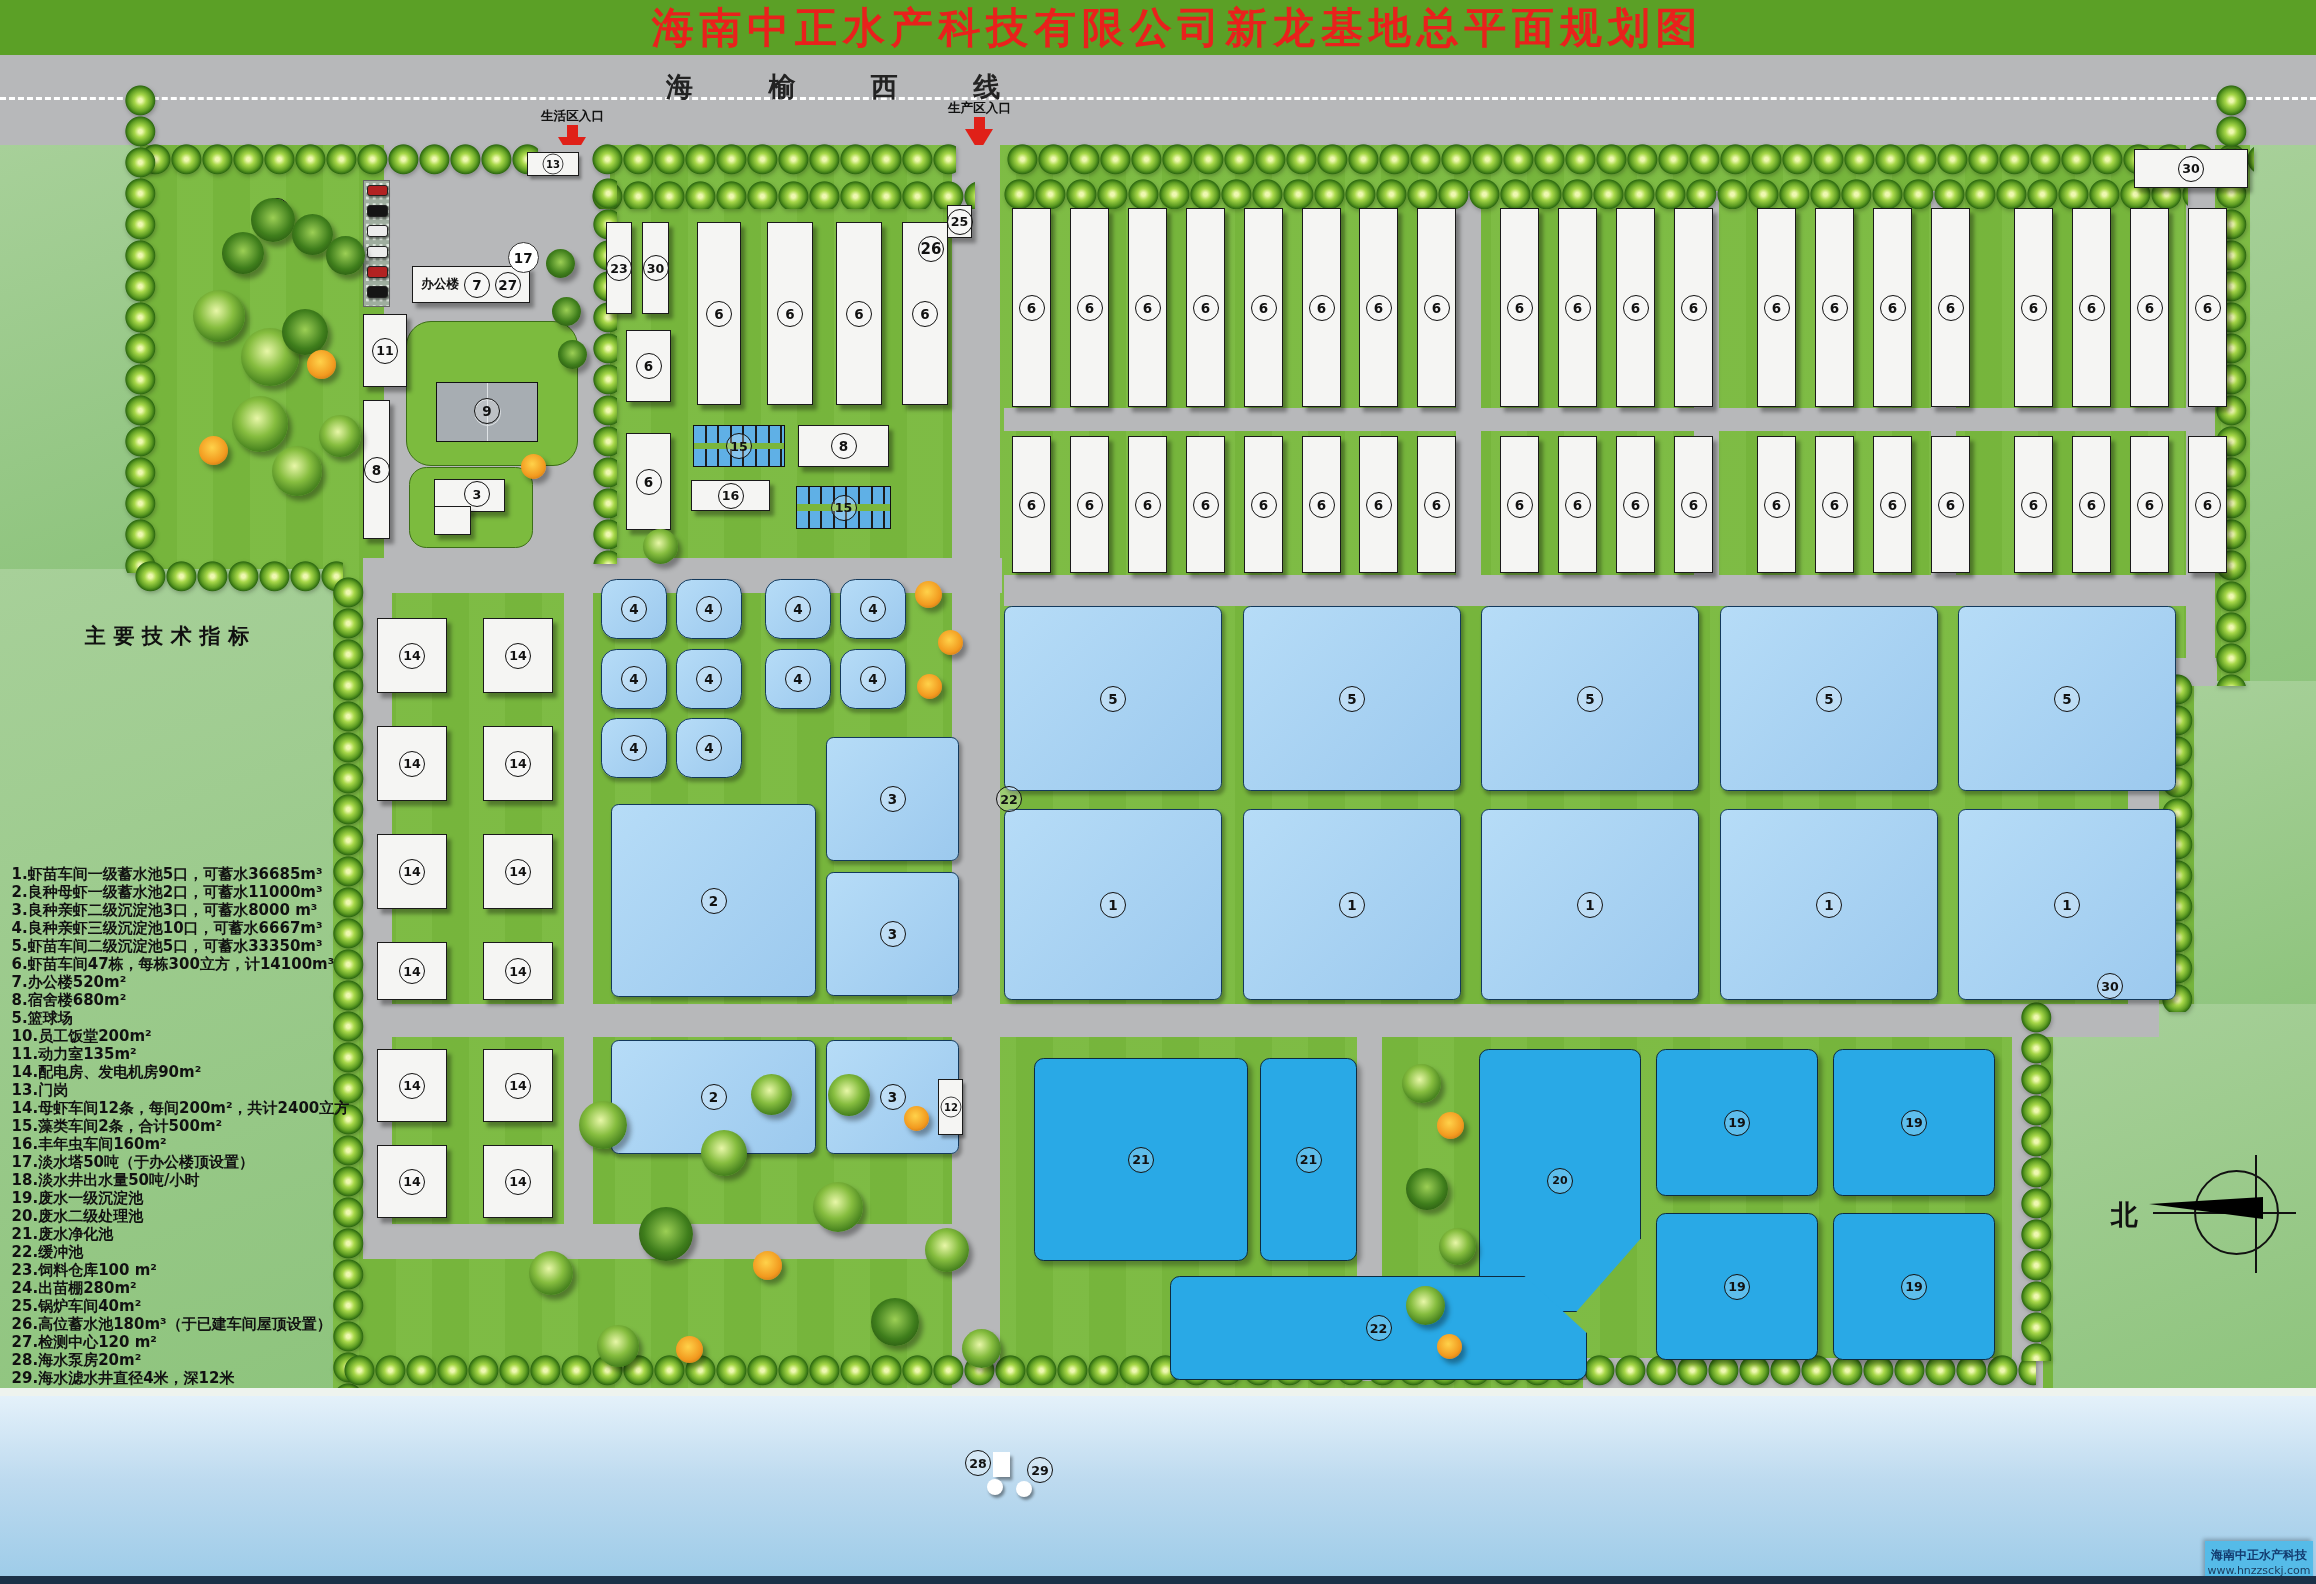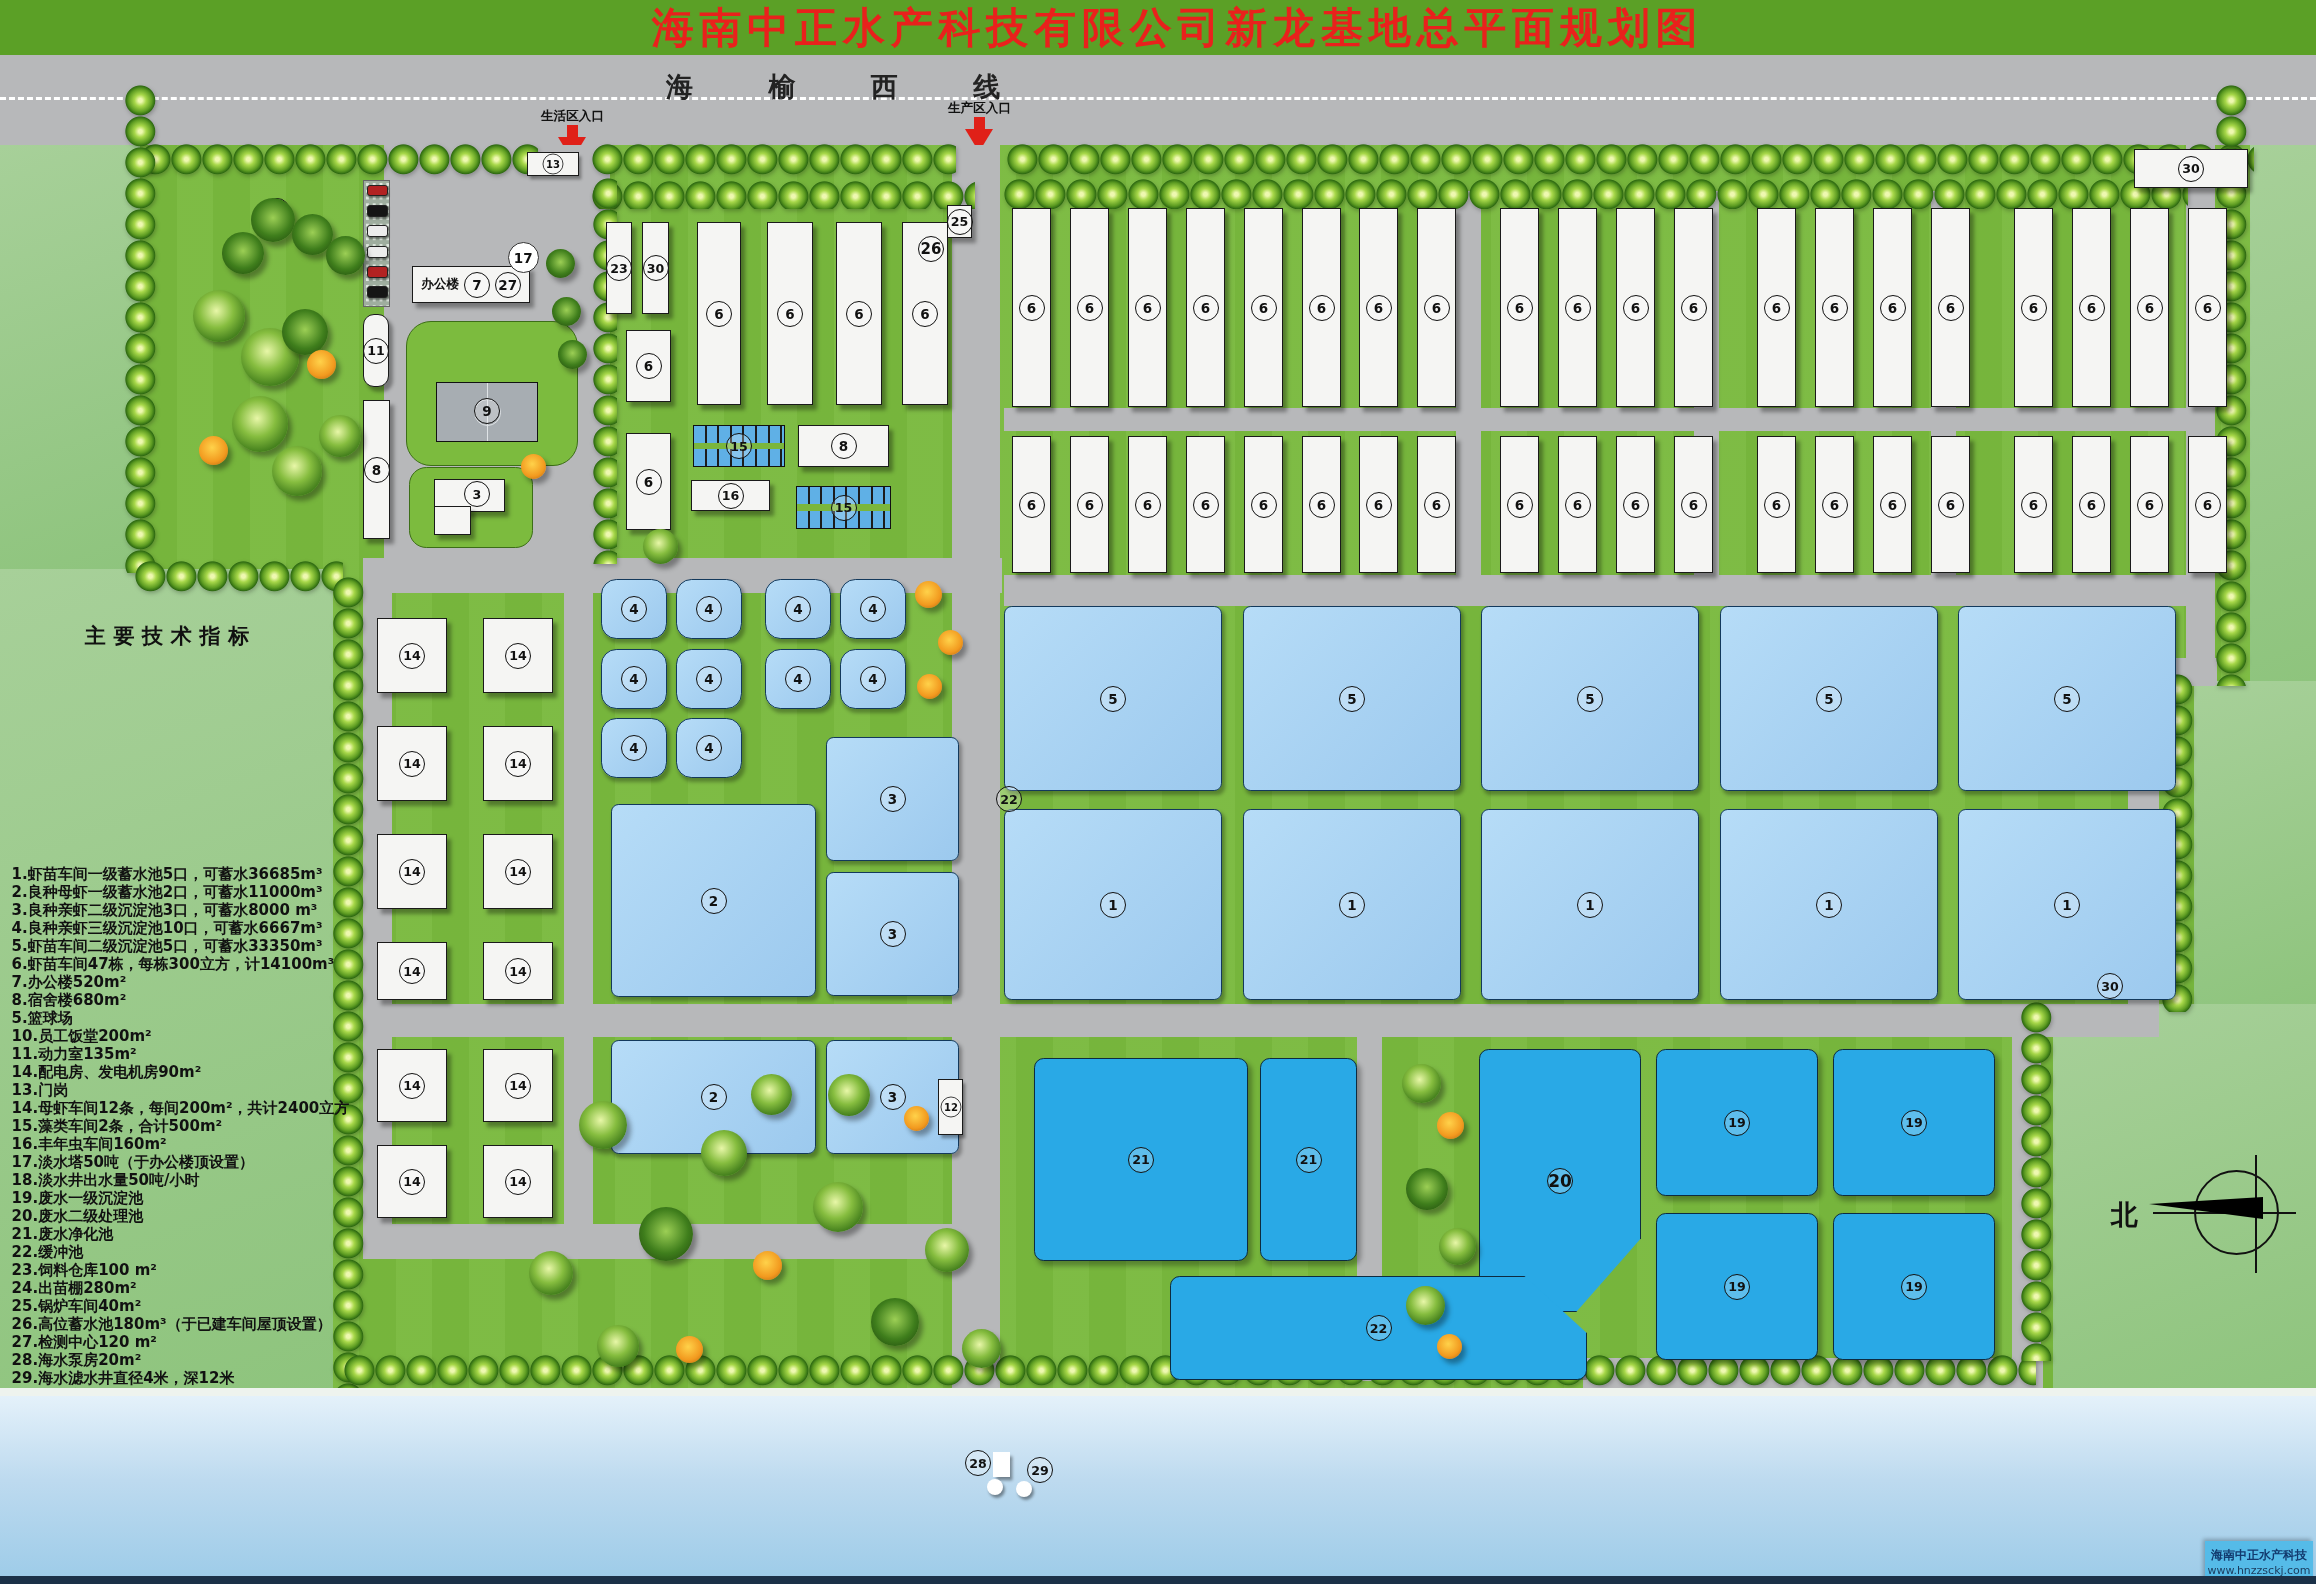--- a/index.html
+++ b/index.html
@@ -386,21 +386,21 @@
     <div class="b" style="left: 691px; top: 480px; width: 79px; height: 31px;">
       <span class="lbl" style="font-size: 12.6px;">16</span>
     </div>
     <div class="pg" style="left: 796px; top: 486px; width: 95px; height: 43px;">
       <span class="lbl" style="font-size: 12.6px;">15</span>
     </div>
     <span class="lbl" style="font-size: 12.6px; position: absolute; left: 264px; top: 198px;">18</span>
     <div class="boxl" style="left: 527px; top: 152px; width: 52px; height: 24px;">
       <span class="lbl" style="font-size: 12.6px; transform: scale(0.8);">13</span>
     </div>
-    <div class="b" style="left: 363px; top: 314px; width: 26px; height: 73px; border-radius: 11px;">
+    <div class="b" style="left: 363px; top: 314px; width: 44px; height: 73px;">
       <span class="lbl" style="font-size: 12.6px;">11</span>
     </div>
     <div class="b" style="left: 363px; top: 400px; width: 27px; height: 139px;">
       <span class="lbl">8</span>
     </div>
     <span class="lbl" style="position: absolute; left: 474px; top: 398px;">9</span>
     <span class="lbl" style="font-size: 12.6px; position: absolute; left: 464px; top: 481px;">3</span>
     <div class="b" style="left: 377px; top: 618px; width: 70px; height: 75px;">
       <span class="lbl" style="font-size: 12.6px;">14</span>
     </div>
@@ -512,21 +512,21 @@
     <div class="pl" style="left: 1958px; top: 809px; width: 218px; height: 191px;">
       <span class="lbl">1</span>
     </div>
     <div class="pb" style="left: 1034px; top: 1058px; width: 214px; height: 203px;">
       <span class="lbl" style="font-size: 12.6px;">21</span>
     </div>
     <div class="pb" style="left: 1260px; top: 1058px; width: 97px; height: 203px;">
       <span class="lbl" style="font-size: 12.6px;">21</span>
     </div>
     <div class="pb cut-br" style="left: 1479px; top: 1049px; width: 162px; height: 263px;">
-      <span class="lbl" style="font-size: 17px;">20</span>
+      <span class="lbl" style="font-size: 11px;">20</span>
     </div>
     <div class="pb" style="left: 1656px; top: 1049px; width: 162px; height: 147px;">
       <span class="lbl" style="font-size: 12.6px;">19</span>
     </div>
     <div class="pb" style="left: 1833px; top: 1049px; width: 162px; height: 147px;">
       <span class="lbl" style="font-size: 12.6px;">19</span>
     </div>
     <div class="pb" style="left: 1656px; top: 1213px; width: 162px; height: 147px;">
       <span class="lbl" style="font-size: 12.6px;">19</span>
     </div>

